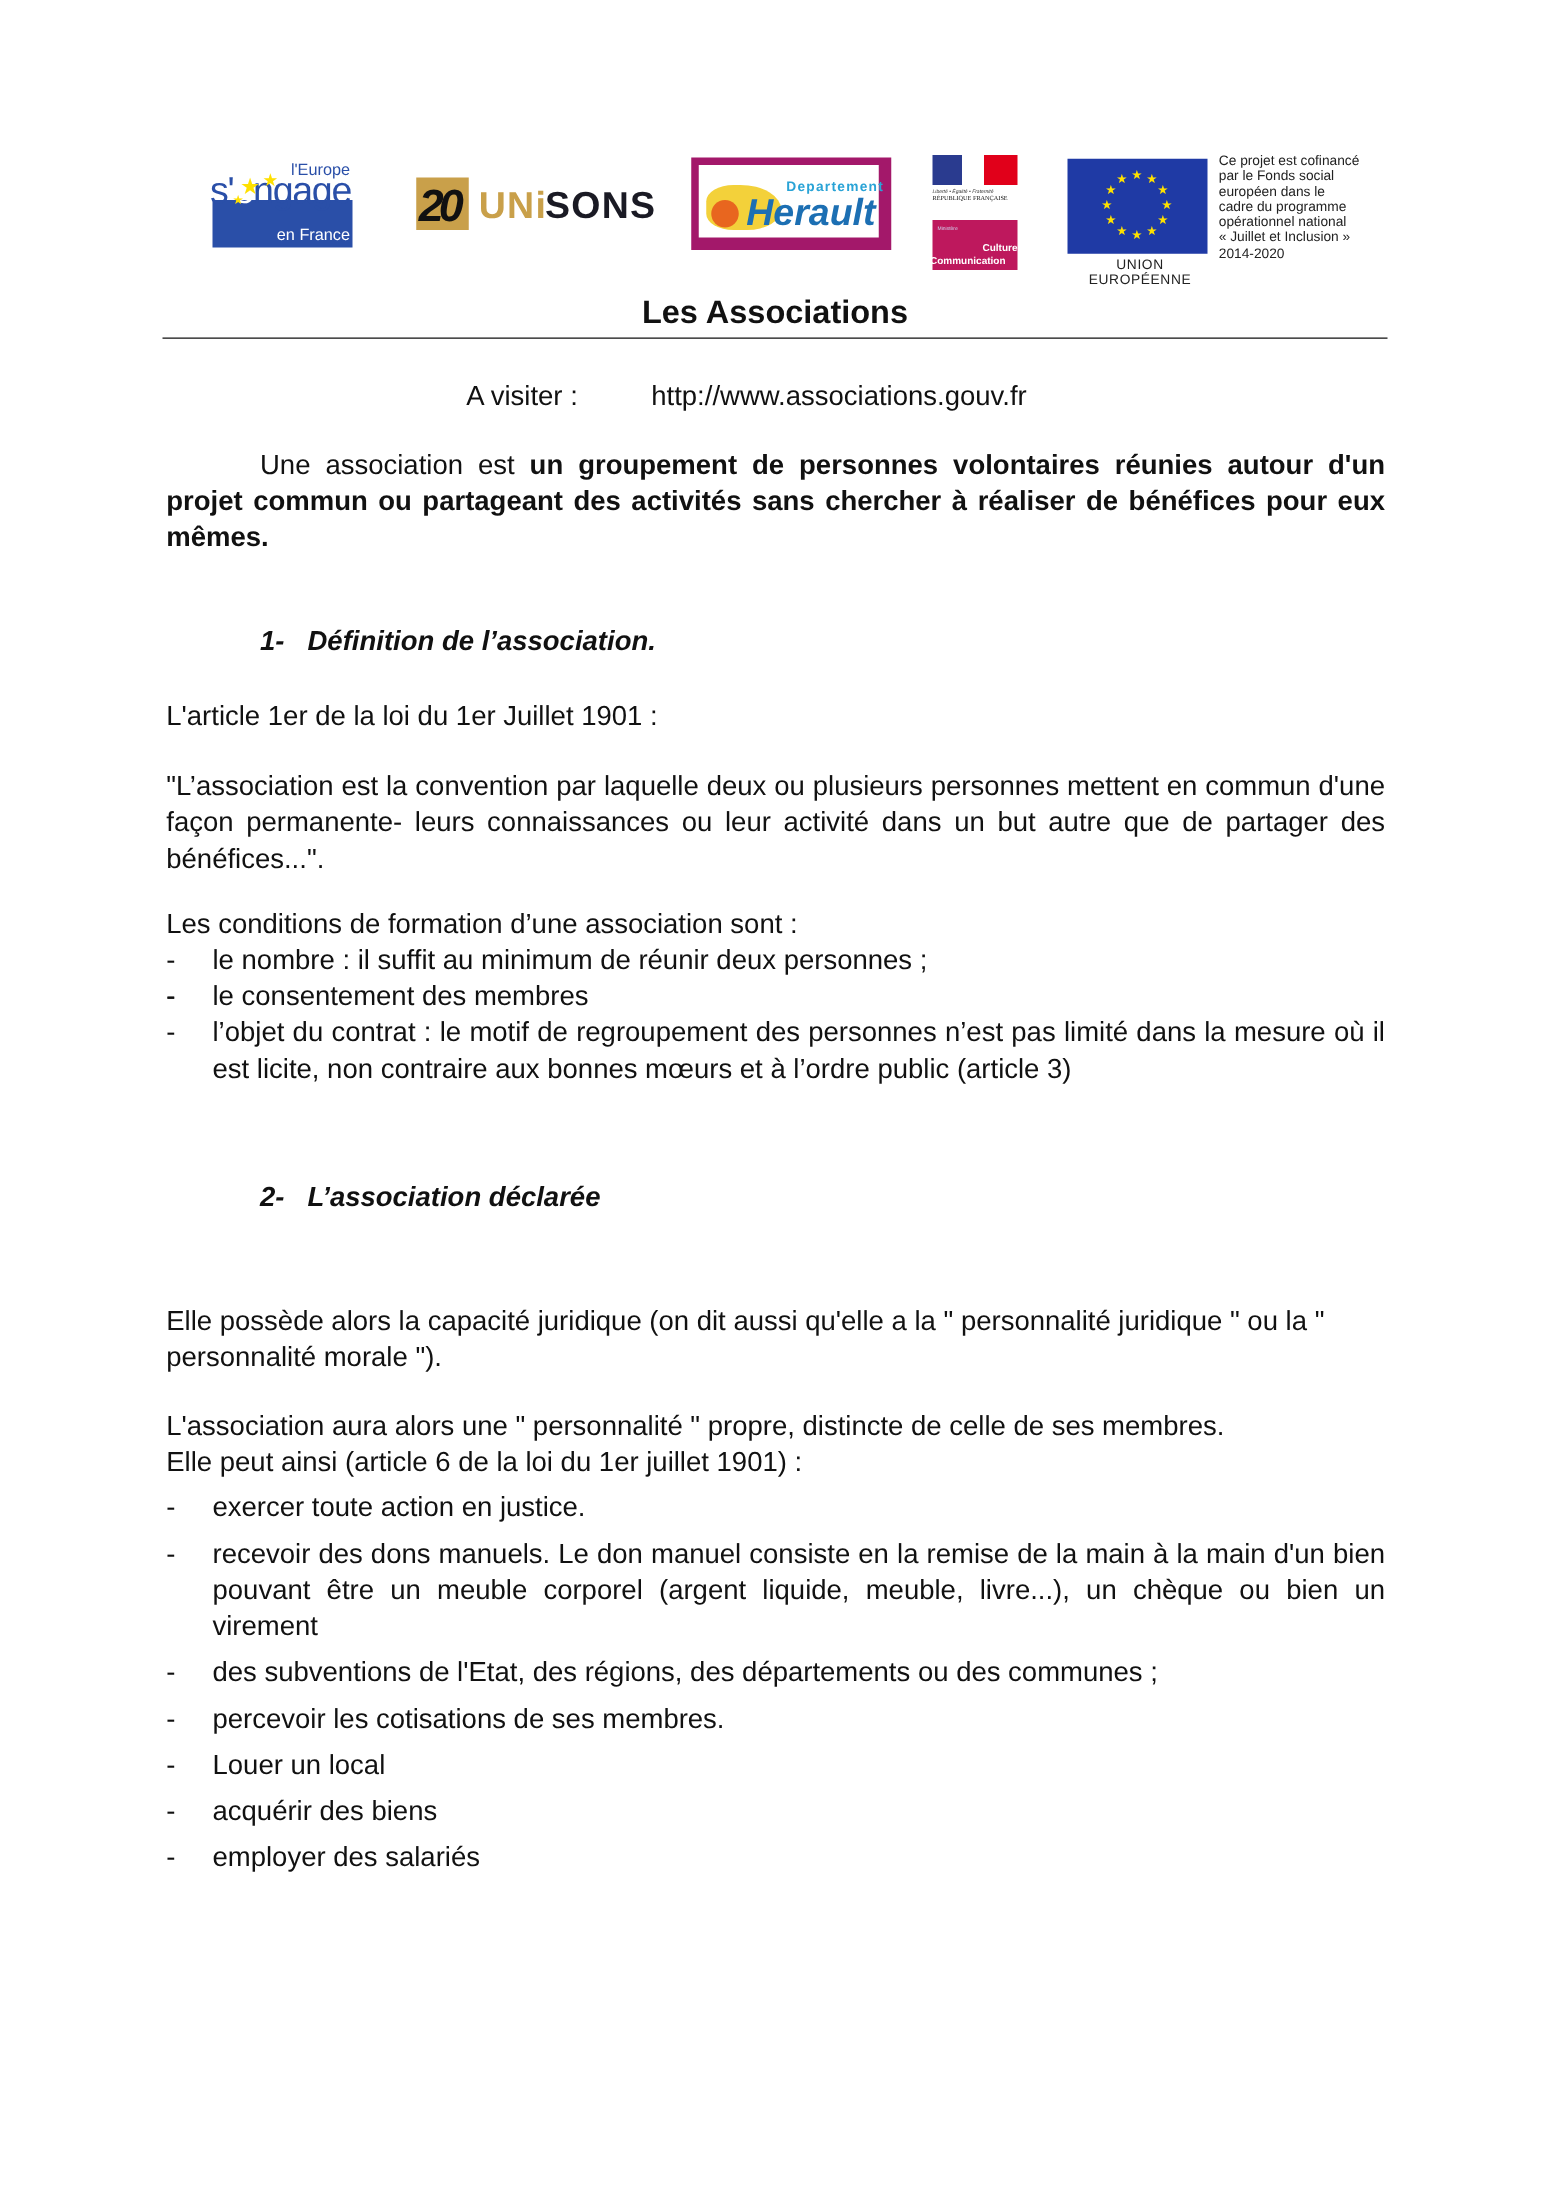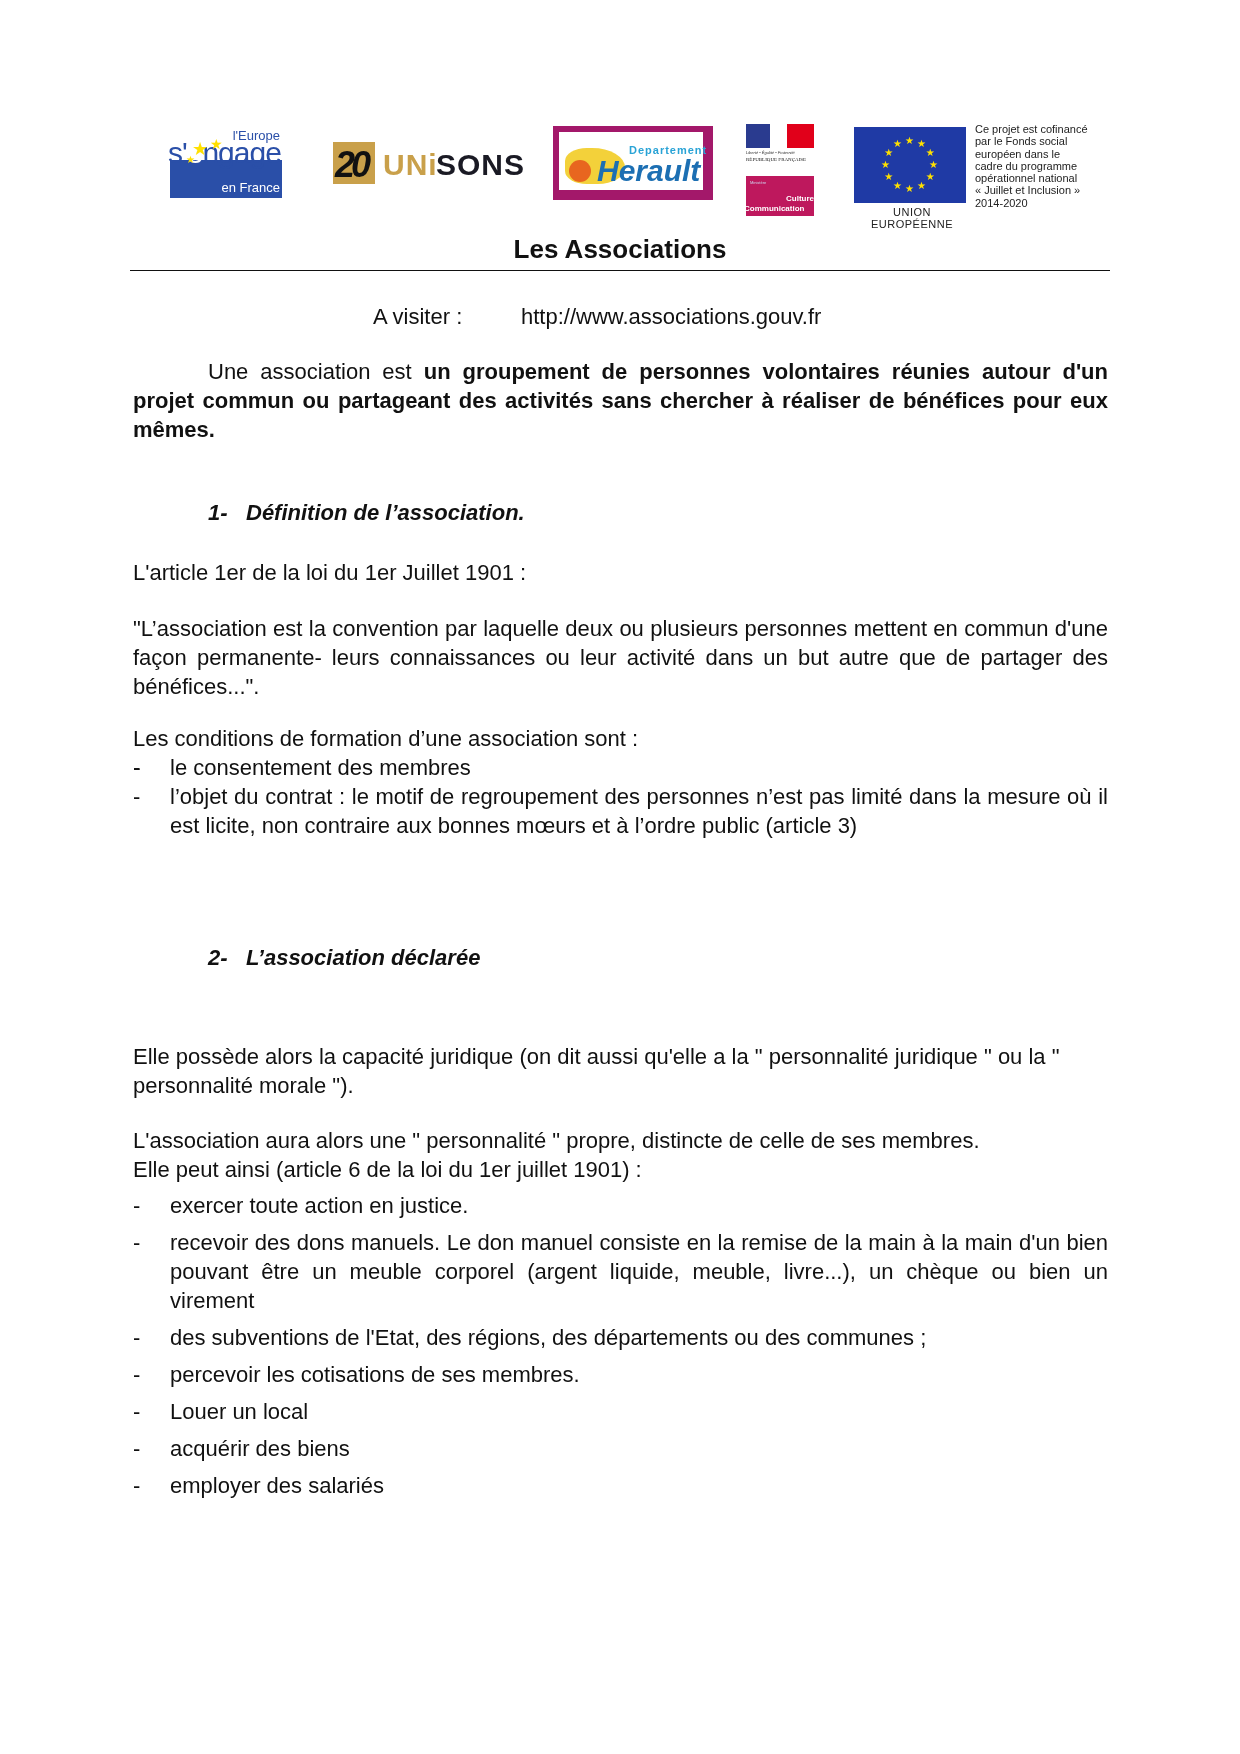--- a/index.html
+++ b/index.html
@@ -145,21 +145,21 @@
 <div class="heading" style="top:500px;">
   <span class="num">1-</span><span>Définition de l’association.</span>
 </div>
 
 <div class="para" style="top:558px;">L'article 1er de la loi du 1er Juillet 1901 :</div>
 
 <div class="para" style="top:614px;">"L’association est la convention par laquelle deux ou plusieurs personnes mettent en commun d'une façon permanente- leurs connaissances ou leur activité dans un but autre que de partager des bénéfices...".</div>
 
 <div class="para" style="top:724px;">Les conditions de formation d’une association sont :</div>
 <ul class="list" id="conditions" style="top:753px;">
-    <li><span class="dash">-</span></li>
+    <li><span class="dash">-</span><span>le nombre : il suffit au minimum de réunir deux personnes ;</span></li>
     <li><span class="dash">-</span></li>
     <li><span class="dash">-</span><span>le consentement des membres</span></li>
     <li><span class="dash">-</span><span>l’objet du contrat : le motif de regroupement des personnes n’est pas limité dans la mesure où il est licite, non contraire aux bonnes mœurs et à l’ordre public (article 3)</span></li>
   </ul>
 
 <div class="heading" style="top:945px;">
   <span class="num">2-</span><span>L’association déclarée</span>
 </div>
 
 <div class="para" style="top:1042px;text-align:left;">Elle possède alors la capacité juridique (on dit aussi qu'elle a la " personnalité juridique " ou la " personnalité morale ").</div>

